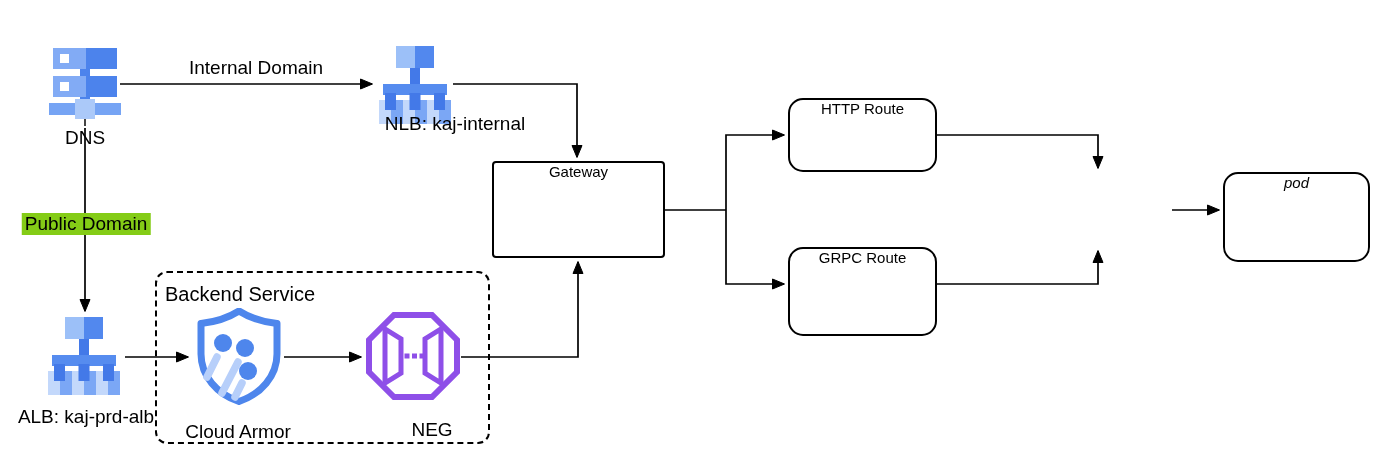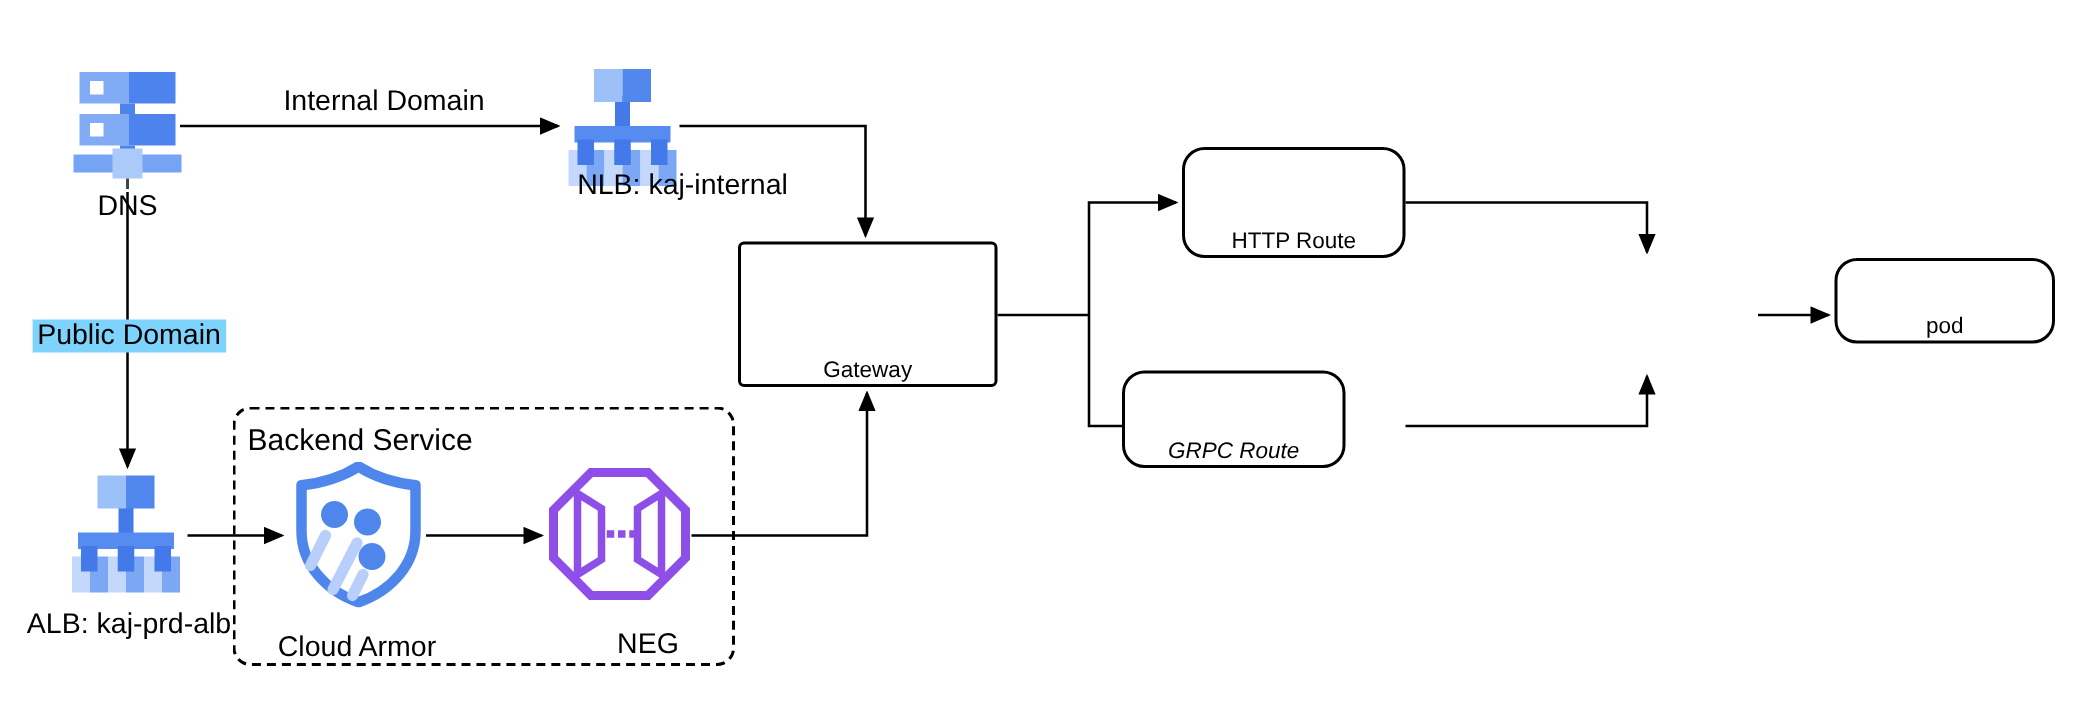--- a/index.html
+++ b/index.html
@@ -3,28 +3,28 @@
 <meta charset="utf-8">
 <style>
   html,body{margin:0;padding:0;background:#fff;}
   .canvas{
     position:relative;width:1400px;height:467px;background:#fff;overflow:hidden;
     font-family:"Liberation Sans",sans-serif;color:#000;
   }
   .wires{position:absolute;left:0;top:0;}
   .node{
     position:absolute;box-sizing:border-box;background:#fff;border:2px solid #000;
-    border-radius:15px;display:flex;align-items:flex-end;justify-content:center;
+    border-radius:15px;display:flex;align-items:flex-start;justify-content:center;
     font-size:15px;line-height:1.2;text-align:center;
   }
   #gateway{left:492px;top:161px;width:173px;height:97px;border-radius:4px;}
   #http-route{left:788px;top:98px;width:149px;height:74px;}
-  #grpc-route{left:748px;top:247px;width:149px;height:65px;font-style:italic;}
+  #grpc-route{left:788px;top:247px;width:149px;height:89px;}
   #service{left:1025px;top:172px;width:147px;height:75px;}
-  #pod{left:1223px;top:172px;width:147px;height:57px;}
+  #pod{left:1223px;top:172px;width:147px;height:90px;font-style:italic;}
   .group{
     position:absolute;left:155px;top:271px;width:335px;height:173px;box-sizing:border-box;
     border:2px dashed #000;border-radius:12px;background:transparent;
   }
   .group-label{position:absolute;left:8px;top:10px;font-size:20px;white-space:nowrap;}
   .icon{position:absolute;line-height:0;}
   #dns-icon{left:47px;top:46px;}
   #nlb-icon{left:375px;top:44px;}
   #alb-icon{left:44px;top:315px;}
   #armor-icon{left:193px;top:308px;}
@@ -32,21 +32,21 @@
   .lbl{
     position:absolute;font-size:19px;white-space:nowrap;text-align:center;
     transform:translateX(-50%);
   }
   #dns-label{left:85px;top:127px;}
   #nlb-label{left:414px;top:113px;margin-left:41px;}
   #alb-label{left:86px;top:406px;}
   #armor-label{left:238px;top:421px;}
   #neg-label{left:414px;top:419px;margin-left:18px;}
   #internal-domain-label{left:256px;top:57px;}
-  #public-domain-label{left:86px;top:213px;background:#7dd3fc;padding:0 3px;}
+  #public-domain-label{left:86px;top:213px;background:#84cc16;padding:0 3px;}
 </style>
 </head>
 <body>
 
 <div class="canvas">
 
   <svg class="wires" width="1400" height="467" viewBox="0 0 1400 467">
     <defs>
       <marker id="arr" markerWidth="14" markerHeight="12" refX="12.5" refY="6" orient="auto" markerUnits="userSpaceOnUse">
         <path d="M1,1 L13,6 L1,11 Z" fill="#000" stroke="#000"></path>

